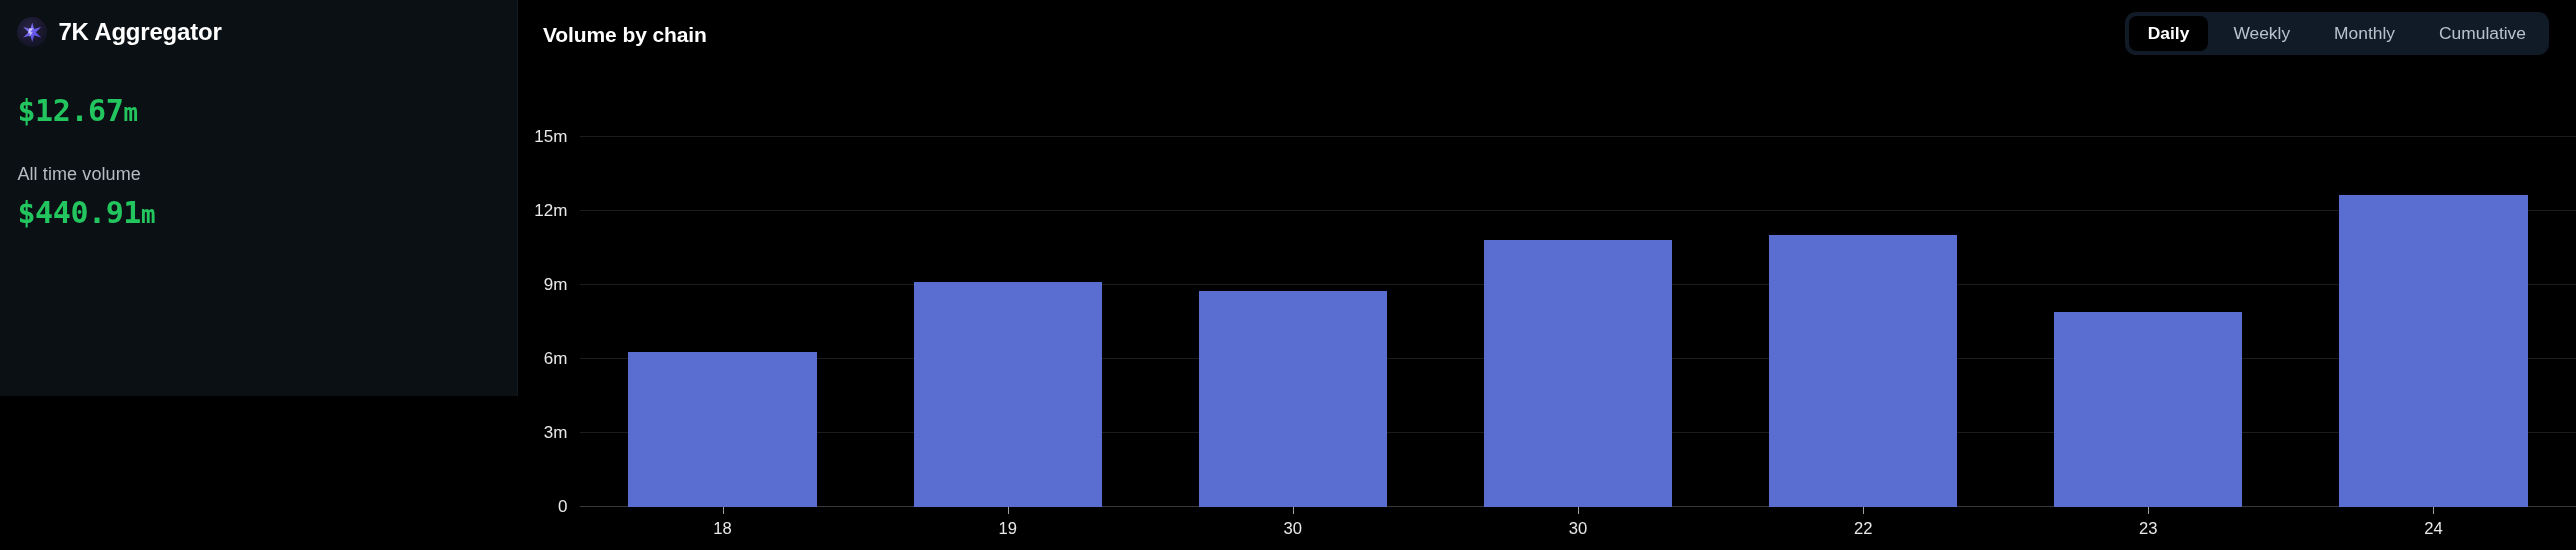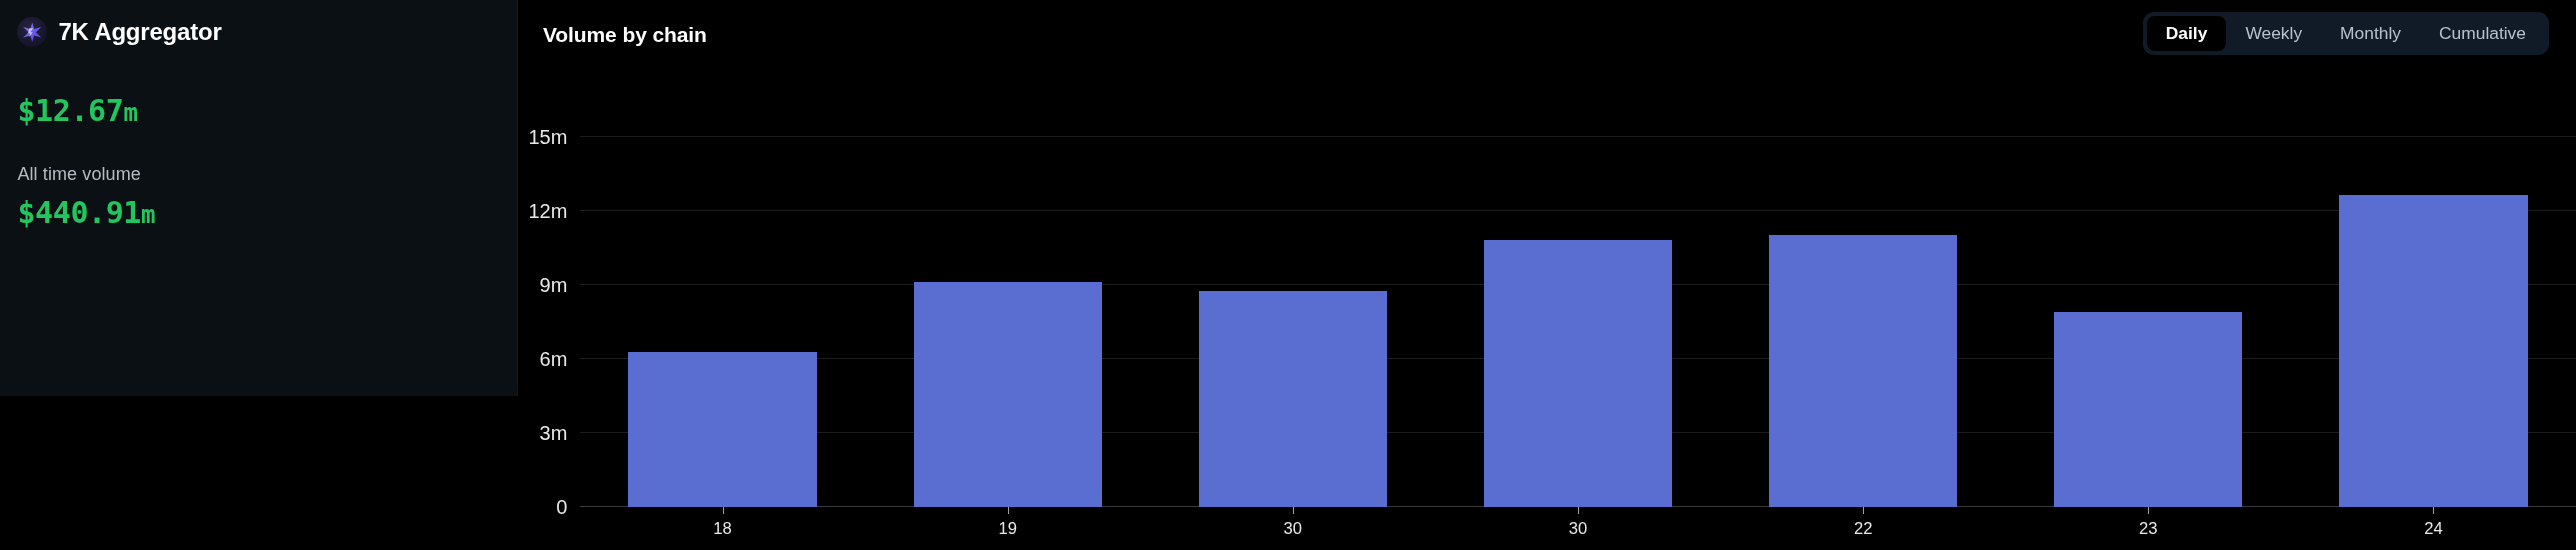--- a/index.html
+++ b/index.html
@@ -93,21 +93,21 @@
   .panel-title {
     font-size: 21px;
     font-weight: 700;
     color: #ffffff;
     letter-spacing: -0.1px;
     margin-top: 11px;
   }
   .tabs {
     display: flex;
     align-items: flex-end;
-    gap: 0;
+    gap: 6px;
     background: #101b27;
     border-radius: 11px;
     padding: 4px;
     margin-top: 9.5px;
   }
   .tab {
     font-size: 17.4px;
     color: #b9c2cc;
     padding: 7px 19px;
     border-radius: 8px;
@@ -141,21 +141,21 @@
     left: 0;
     right: 0;
     height: 0.8px;
     background: #1c1c1c;
   }
   .grid-line.axis { background: #3a3a3a; }
   .y-tick {
     position: absolute;
     right: calc(100% + 12.6px);
     transform: translateY(-50%);
-    font-size: 20px;
+    font-size: 17px;
     color: #e8e8e8;
     white-space: nowrap;
   }
   .bar {
     position: absolute;
     bottom: 43px;          
     background: #5a6dd0;
   }
   .x-tick-mark {
     position: absolute;

